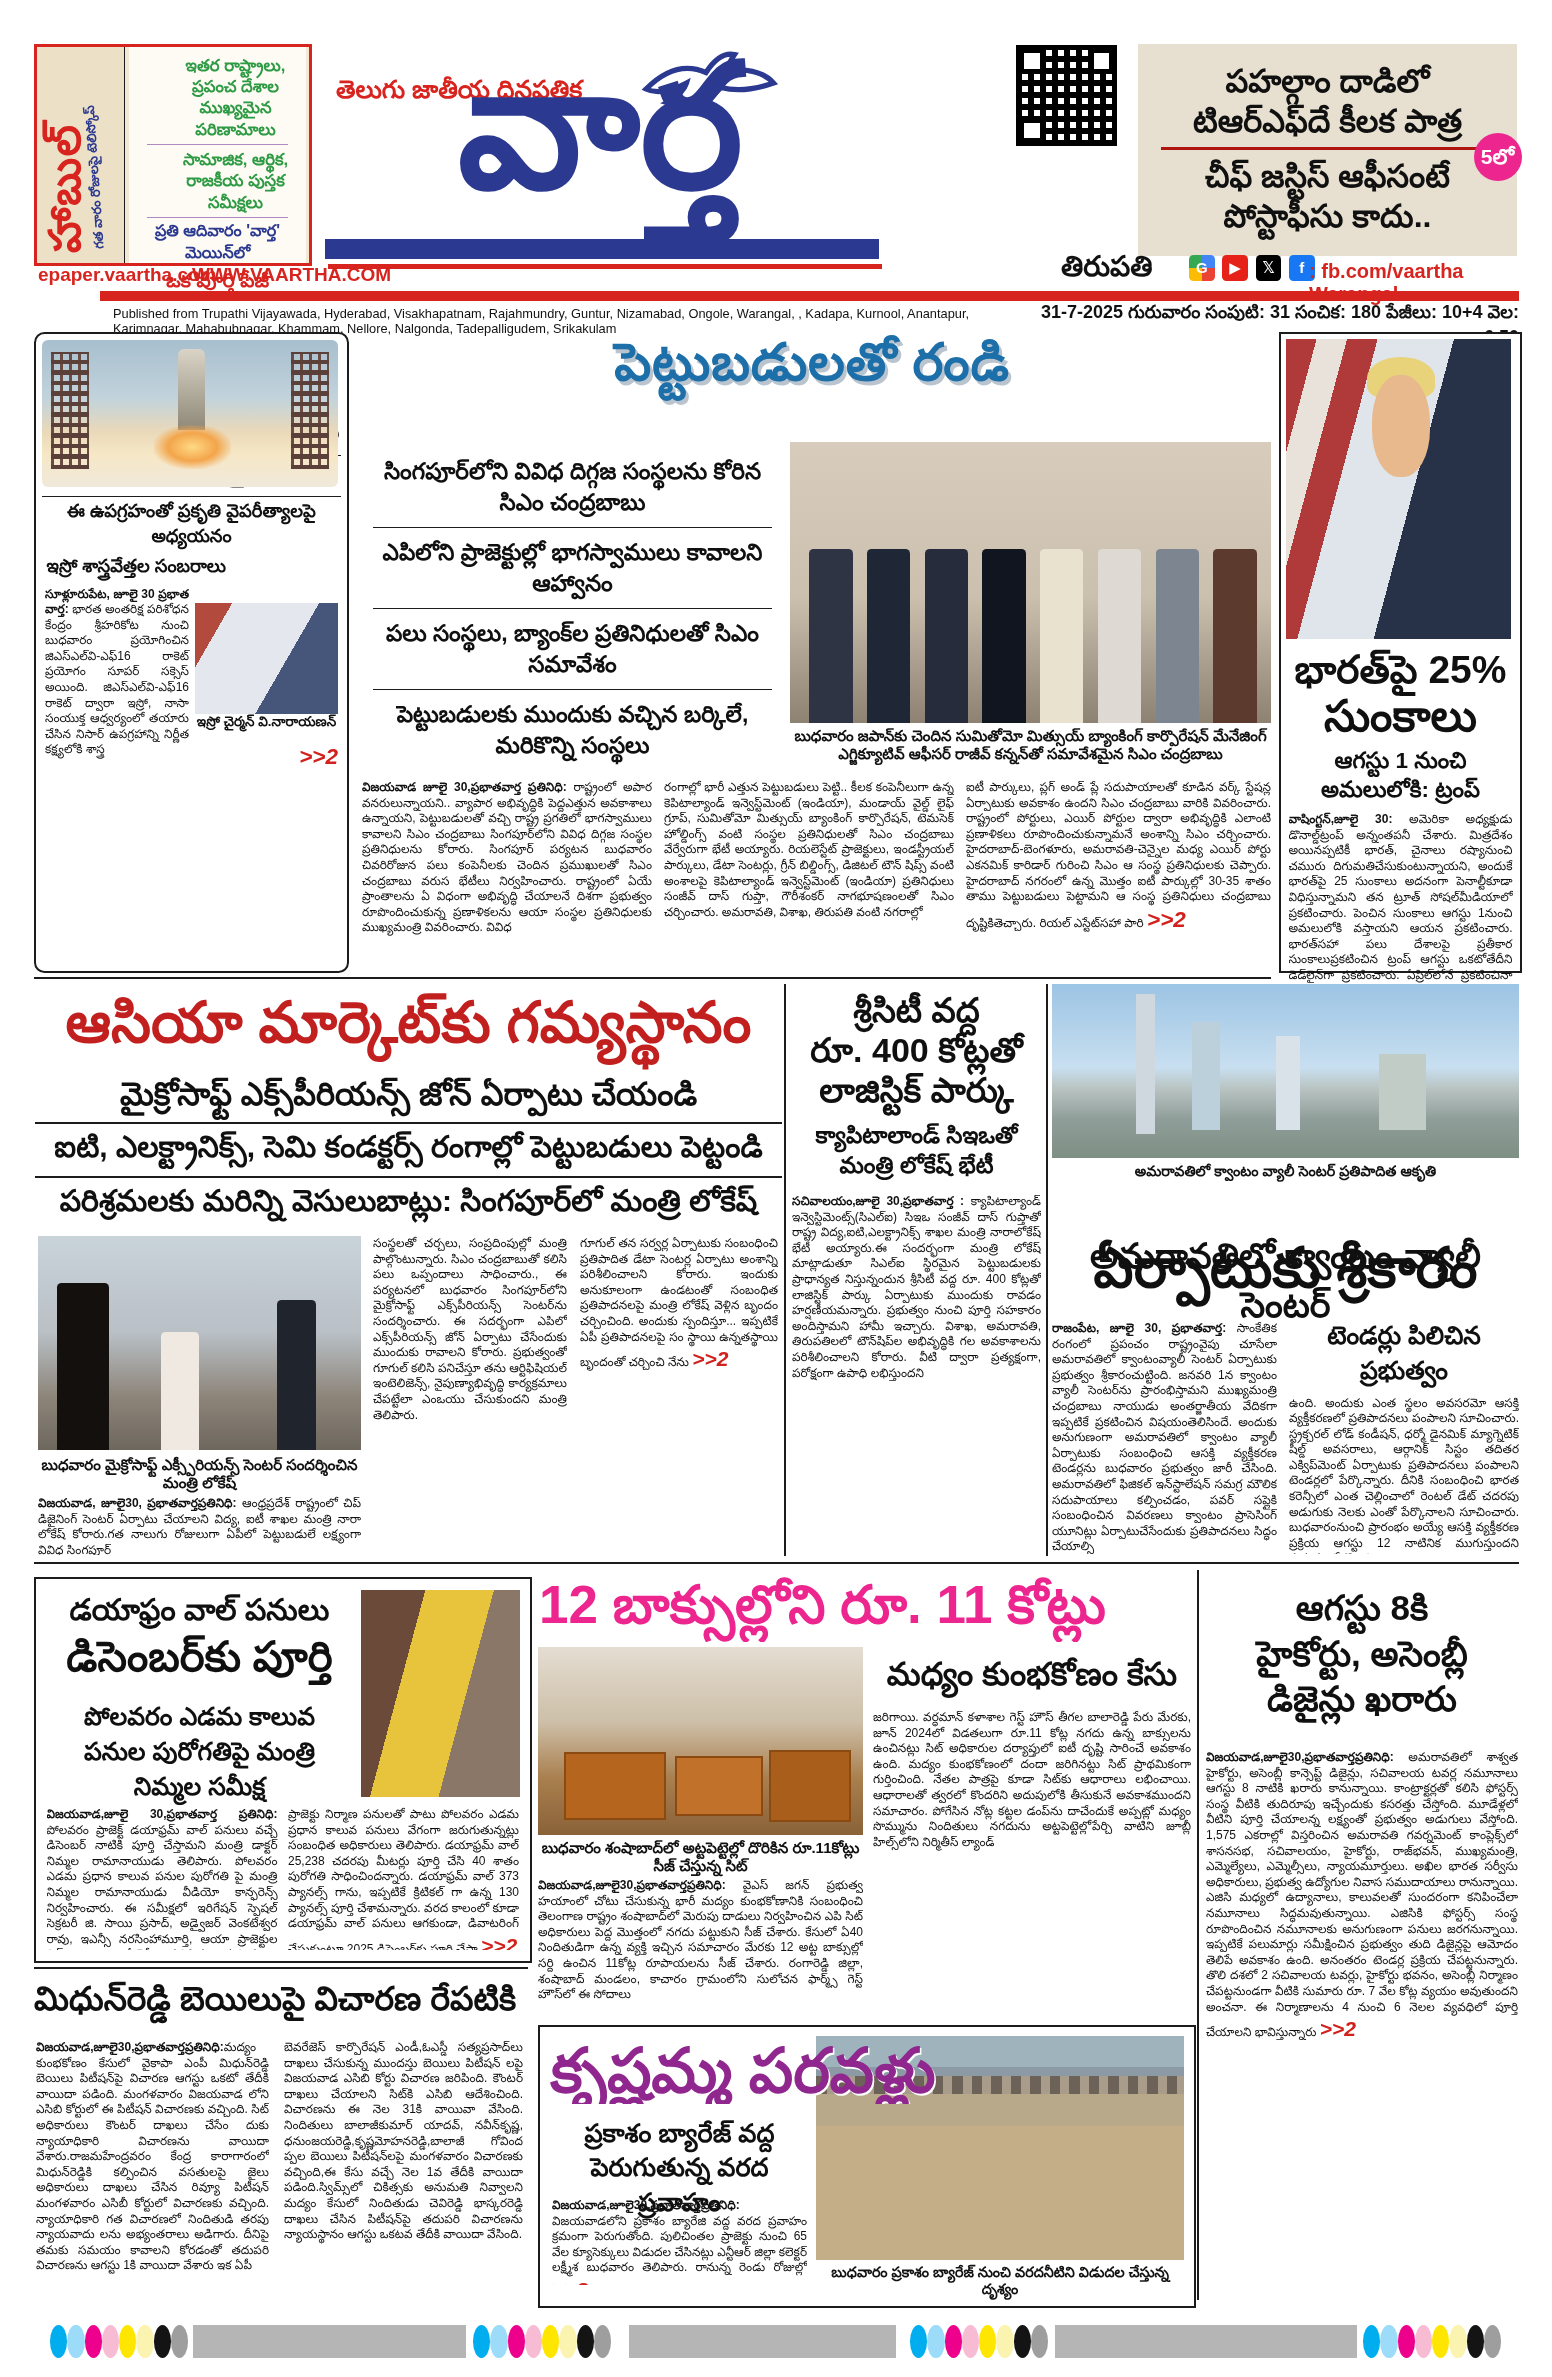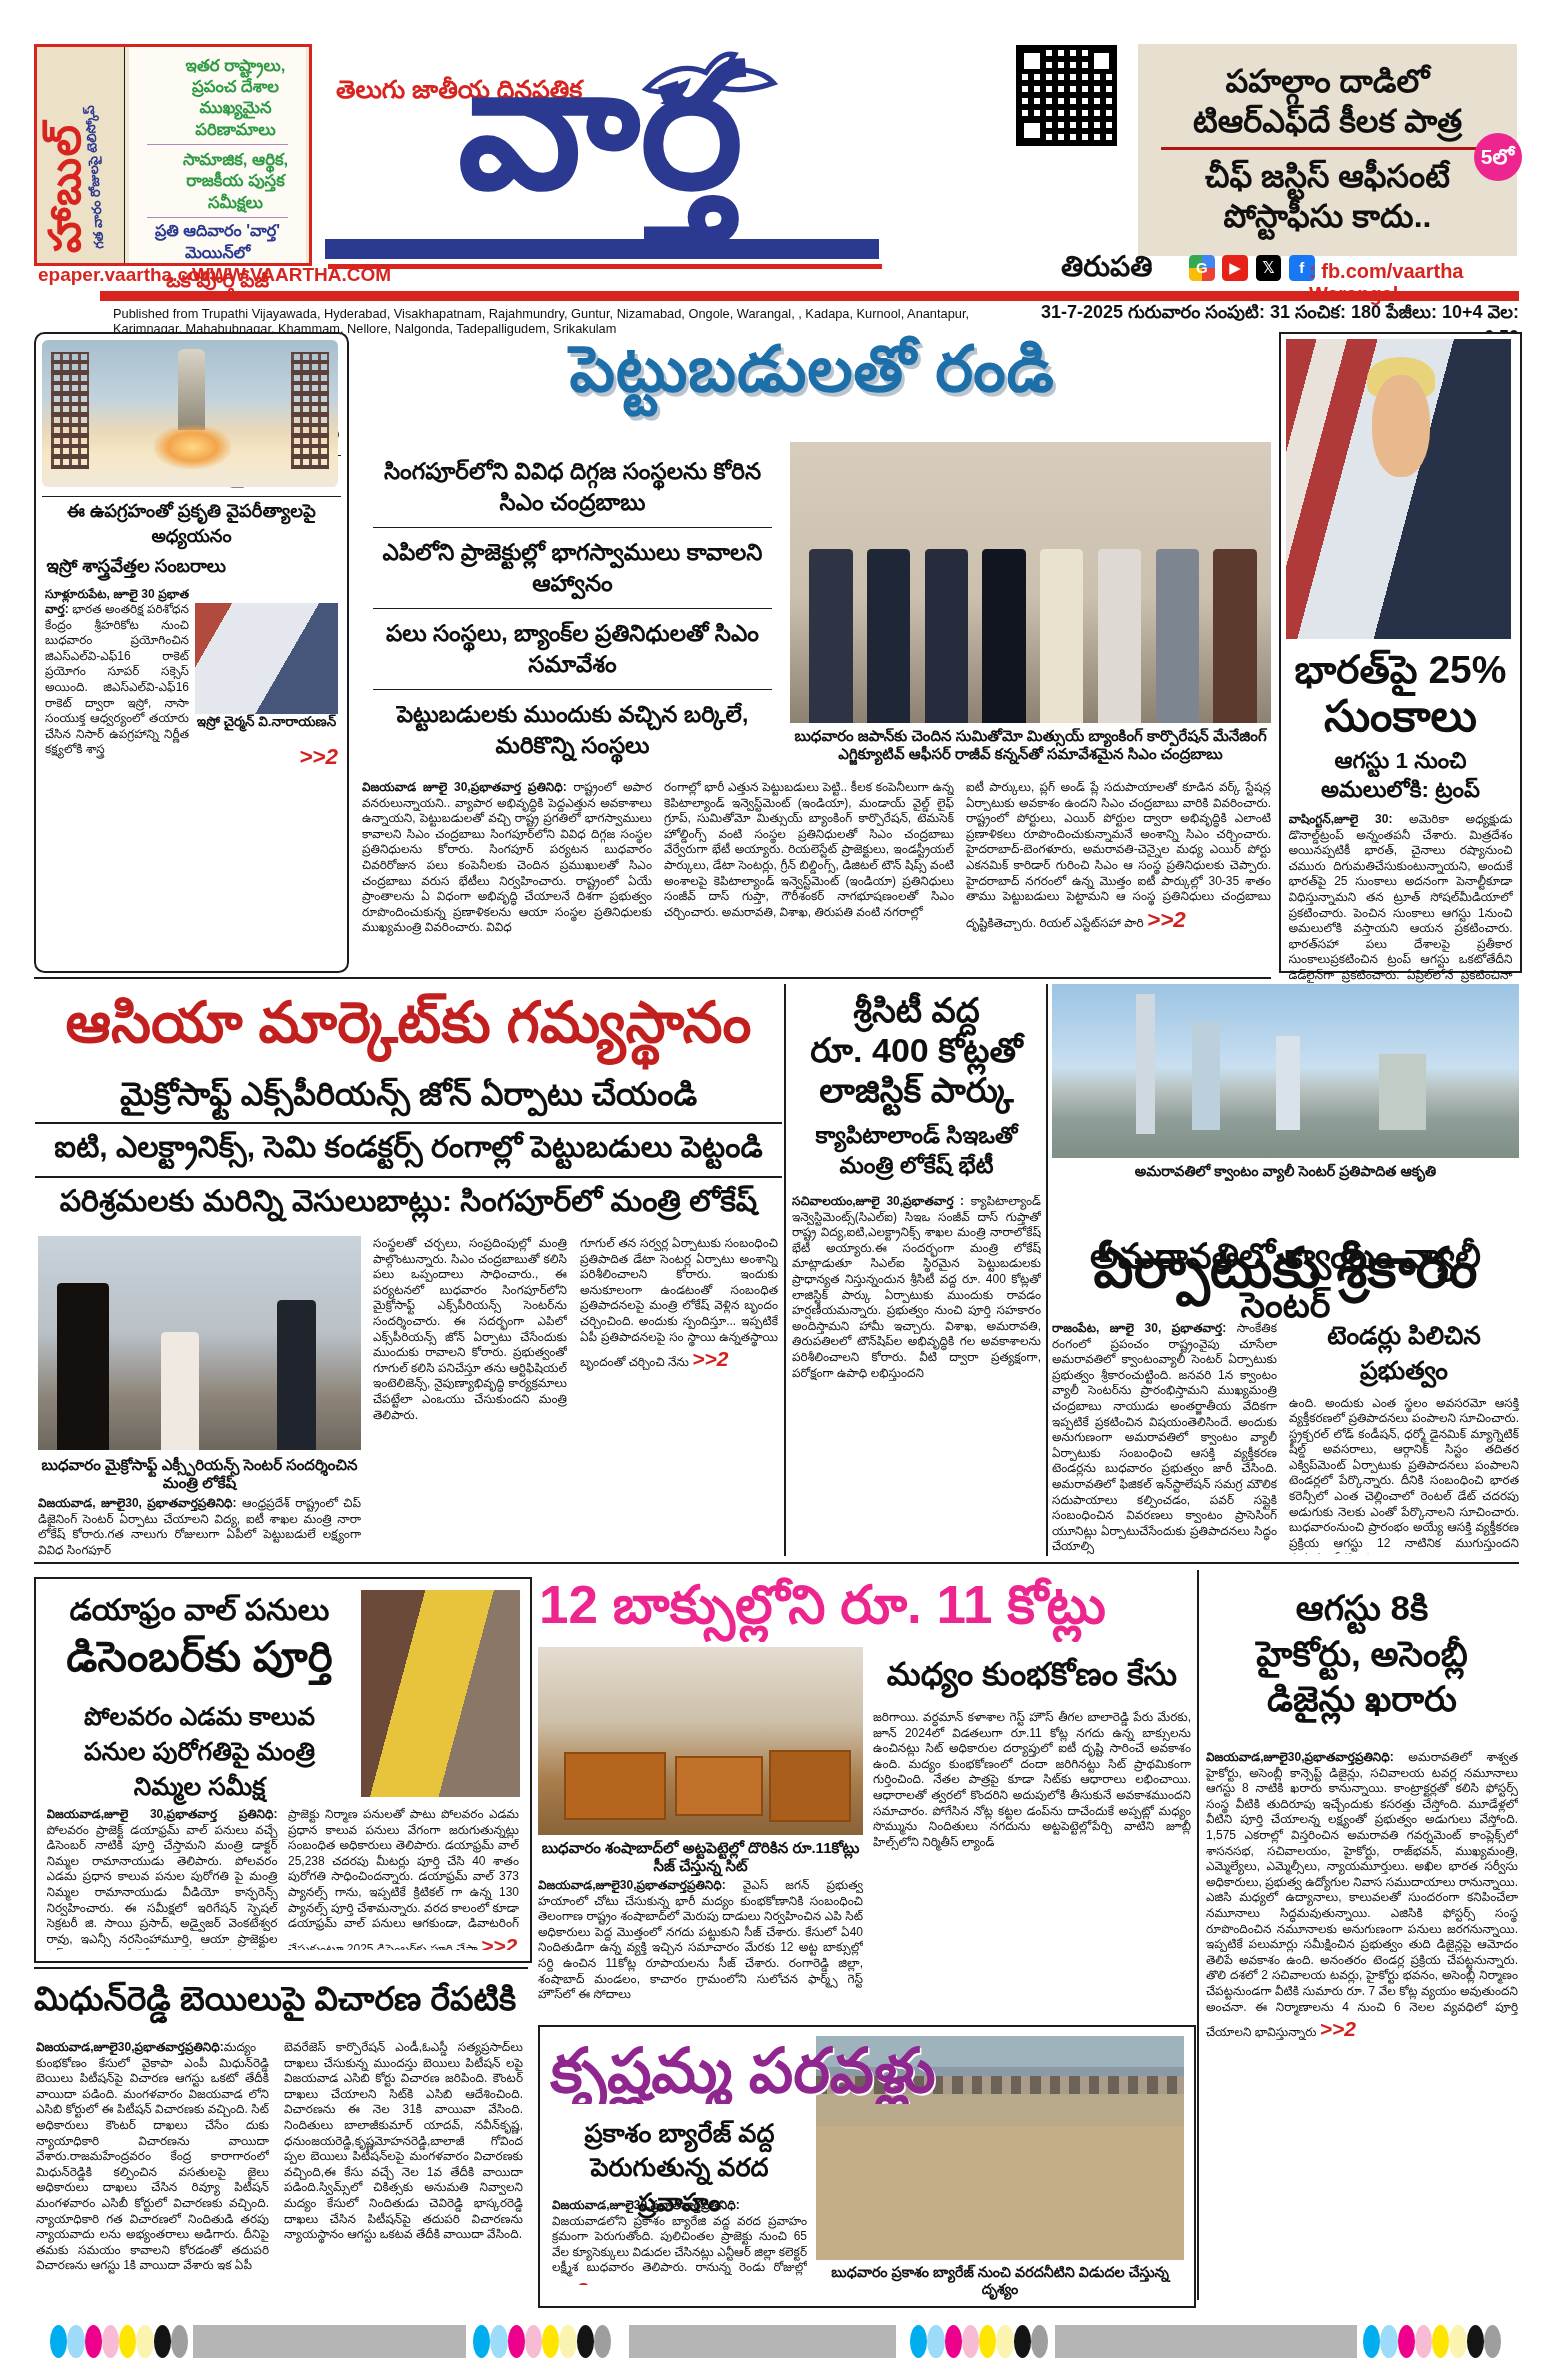--- a/index.html
+++ b/index.html
@@ -35,21 +35,21 @@
       repeating-linear-gradient(0deg,#000 0 6px,transparent 6px 12px),
       repeating-linear-gradient(90deg,#000 0 6px,#fff 6px 12px);}
   .finder{position:absolute;width:25.5px;height:25.5px;background:#fff;border:5.3px solid #000;box-sizing:border-box;}
   .promo{position:absolute;left:1138px;top:44px;width:379px;height:212px;background:#e7e0d1;text-align:center;}
   .badge{position:absolute;right:-4.5px;top:89px;width:48px;height:48px;border-radius:50%;background:#ec268e;
          color:#fff;font-weight:bold;font-size:21px;line-height:48px;text-align:center;}
   .promo-rule{border-top:3px solid #b01510;width:88%;margin:6px auto;}
   .sicon{display:inline-block;width:25.5px;height:25.5px;border-radius:4.5px;vertical-align:middle;margin-right:4.5px;
          text-align:center;line-height:25.5px;font-weight:bold;color:#fff;font-size:15px;}
   
-  .hl-lead{font-size:64px;font-weight:bold;color:#1c6fa9;text-shadow:3px 3.8px 0 rgba(24,58,96,.30);letter-spacing:0.8px;}
+  .hl-lead{font-size:52px;font-weight:bold;color:#1c6fa9;text-shadow:3px 3.8px 0 rgba(24,58,96,.30);letter-spacing:0.8px;}
   .hl-black{font-weight:bold;color:#101010;}
   .hl-red{font-weight:bold;color:#c21f1f;}
   .hl-pink{font-weight:bold;color:#ec268e;}
   .hl-purple{font-weight:bold;color:#90278f;transform:skewX(-4deg);}
   
   .ph-rocket{background:linear-gradient(180deg,#a7bfce 0%,#c2d3dc 40%,#e9d9ba 62%,#f6e7c6 78%,#f0e9da 100%);}
   .tower{position:absolute;top:8%;width:13%;height:80%;background:
          repeating-linear-gradient(0deg,#5a4038 0 4.5px,transparent 4.5px 10.5px),
          repeating-linear-gradient(90deg,#6b4c42 0 3px,transparent 3px 9px);}
   .rocket-body{position:absolute;left:46%;top:6%;width:9%;height:55%;background:linear-gradient(180deg,#d9d4c6,#8f8878);border-radius:6px 6px 0 0;}

